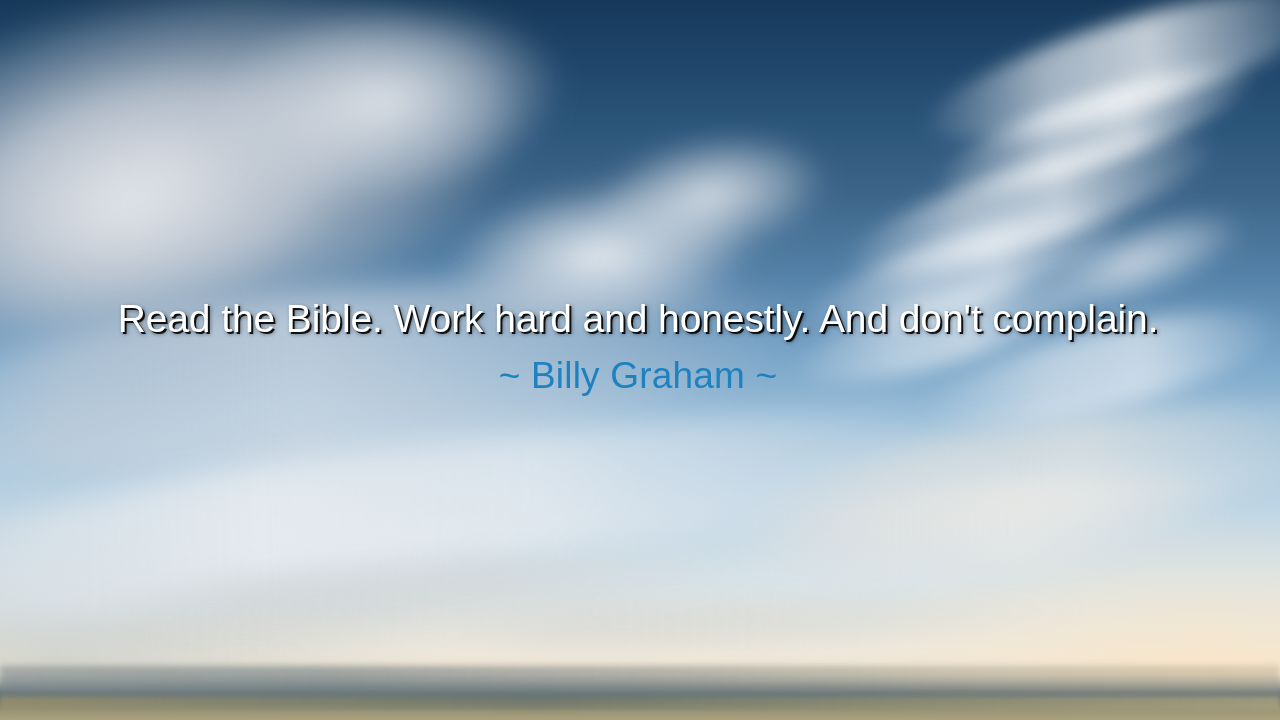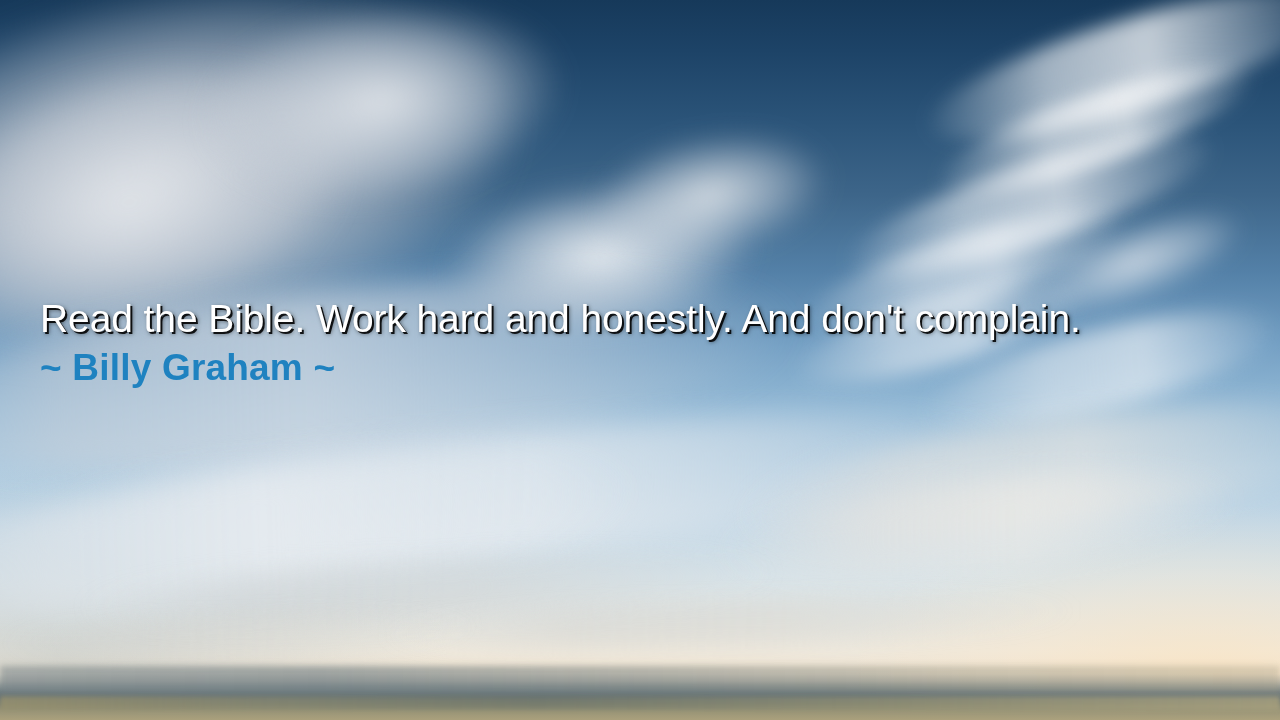--- a/index.html
+++ b/index.html
@@ -321,41 +321,41 @@
       rgba(150,146,116,0.6) 68%,
       rgba(176,166,128,0.7) 100%);
     filter: blur(2px);
   }
 
   
   .quote-wrap {
     position: absolute;
     left: 0; right: 4px;
     top: 296px;
-    text-align: left;
+    text-align: center;
     padding: 0 40px;
     box-sizing: border-box;
   }
   .quote-line {
     color: #ffffff;
     font-size: 39px;
     line-height: 1.18;
     font-weight: 400;
     letter-spacing: -0.1px;
     text-shadow:
        2px 2px 0 rgba(0,0,0,0.88),
        2px 2px 4px rgba(0,0,0,0.55);
     white-space: nowrap;
   }
   .author-line {
-    margin-top: 4px;
+    margin-top: 12px;
     color: #1f82c0;
     font-size: 37px;
     line-height: 1.18;
-    font-weight: 700;
+    font-weight: 400;
     letter-spacing: 0.2px;
     white-space: nowrap;
   }
 </style>
 </head>
 <body>
 
 <div id="stage">
 
   <div class="sky"></div>

